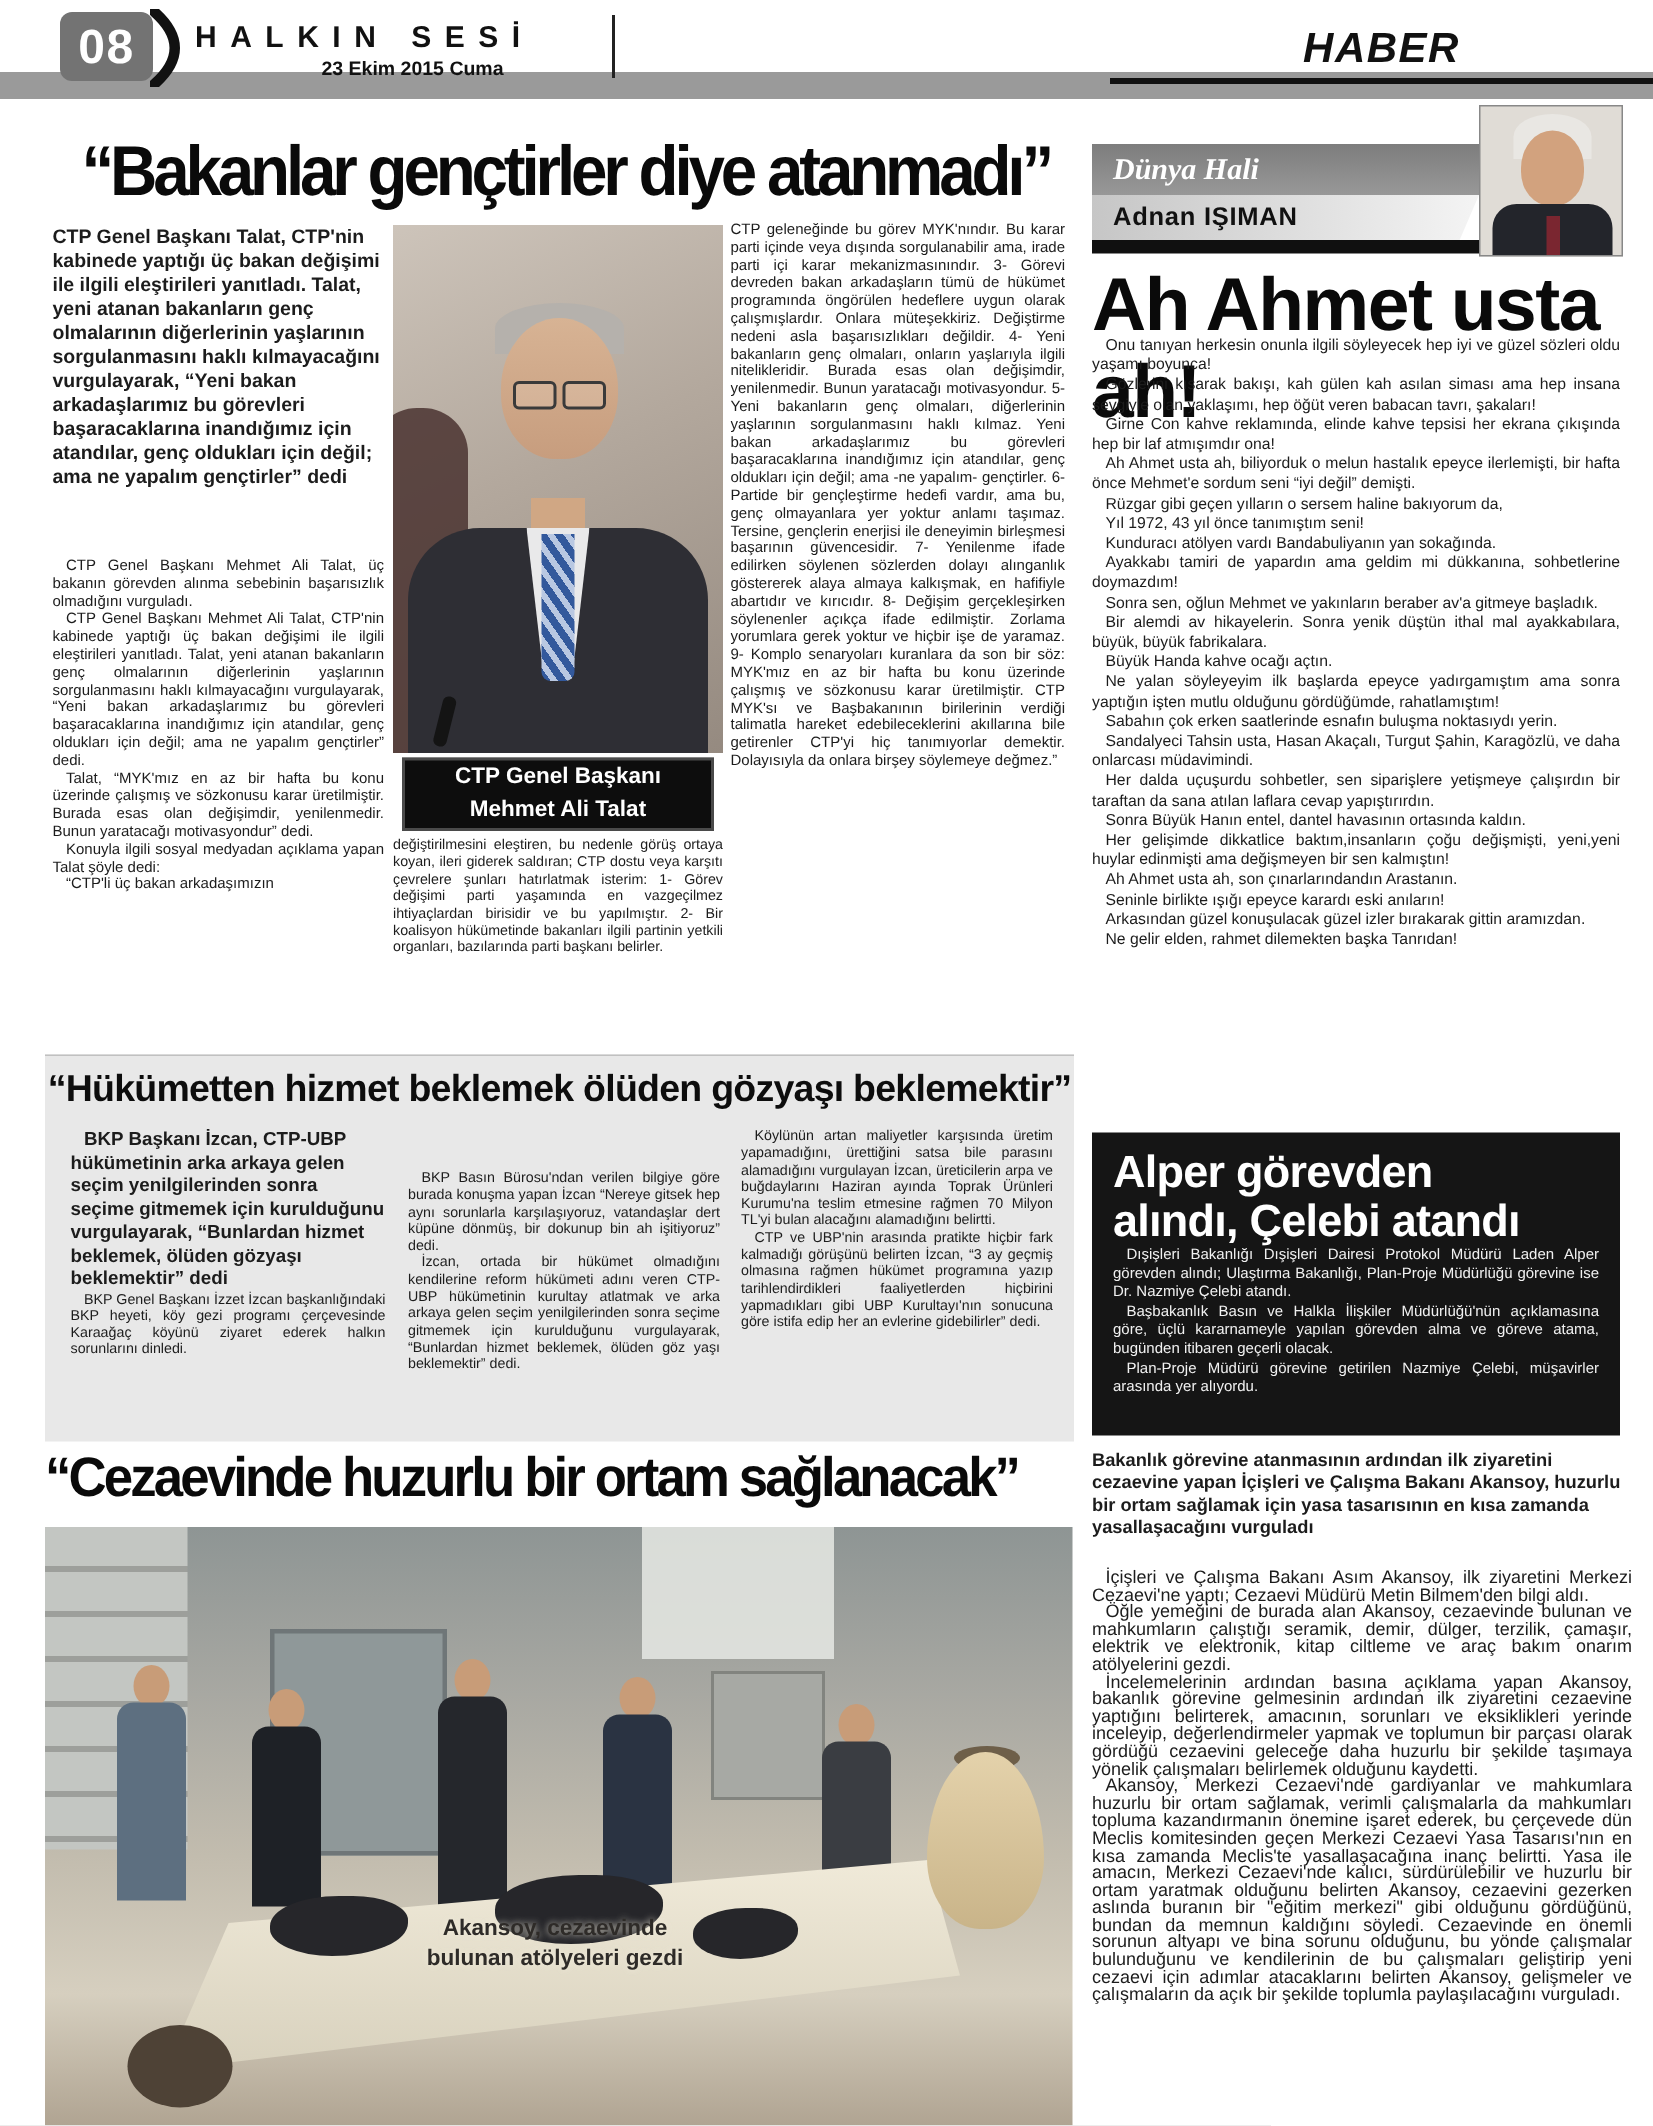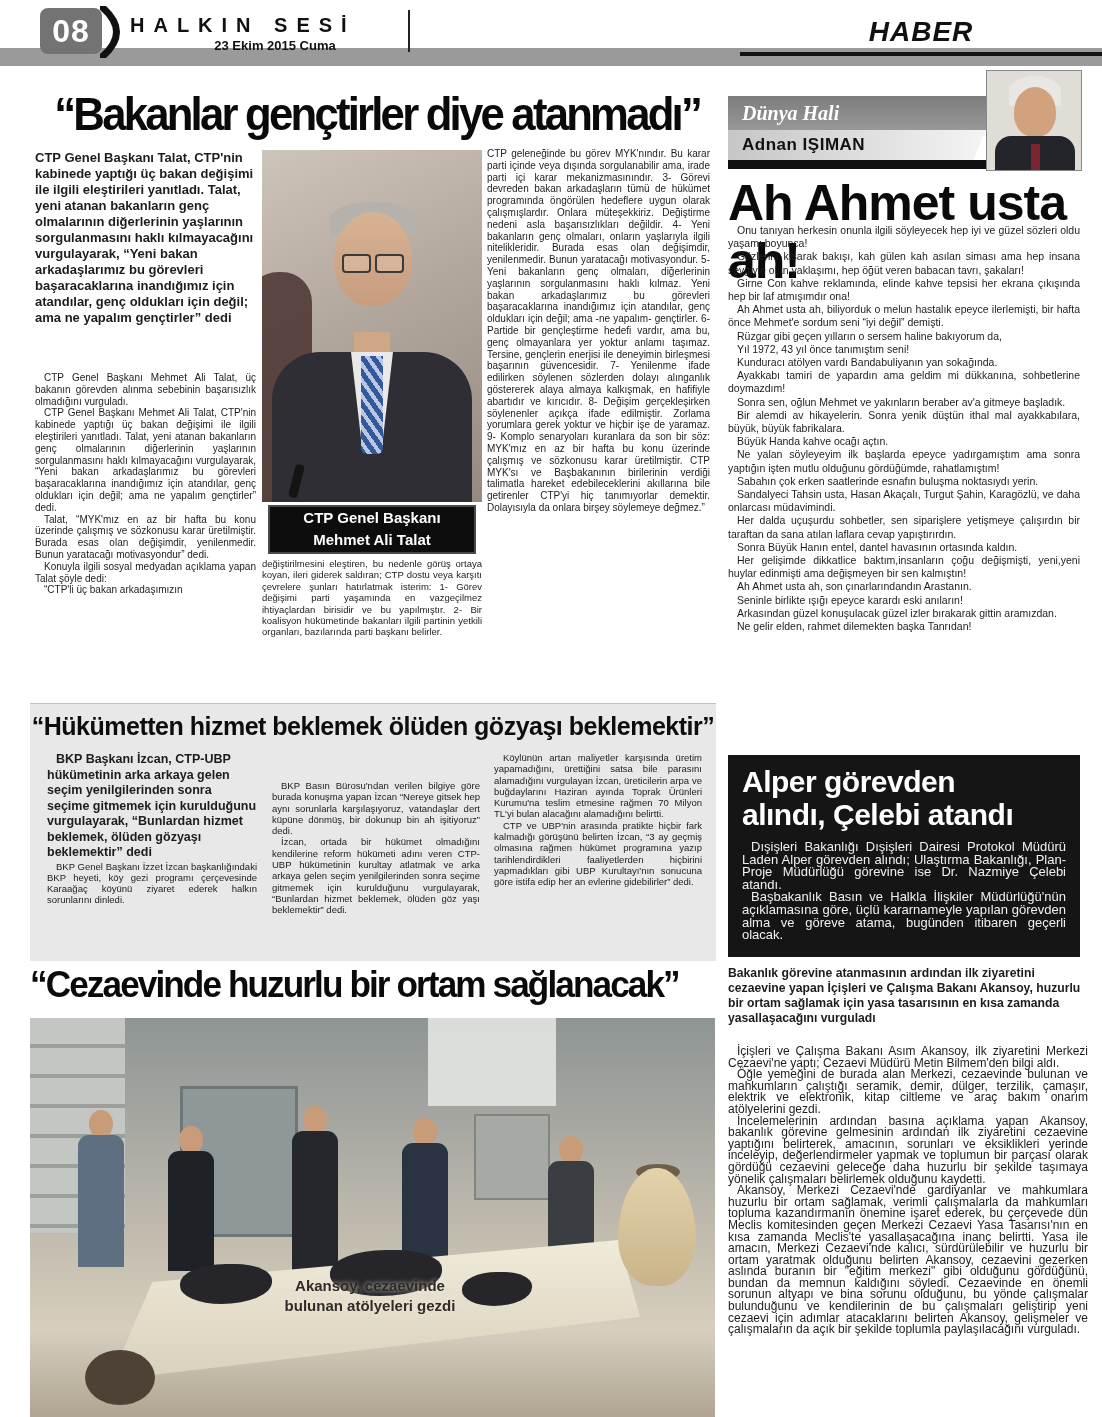--- a/index.html
+++ b/index.html
@@ -63,21 +63,21 @@
   .band-bg{left:30px;top:703px;width:686px;height:257px;background:#e8e8e8;border-top:1px solid #c0c0c0;}
   .band-headline{left:30px;top:712px;width:686px;text-align:center;font-size:25px;font-weight:800;letter-spacing:-.5px;color:#0d0d0d;}
   .band{overflow:hidden;font-size:9.5px;line-height:11.3px;text-align:justify;}
   .band-col1{left:47px;top:752px;width:210px;height:200px;}
   .band-lead{font-size:12.5px;line-height:15.5px;font-weight:700;text-align:left;margin:0 0 8px 0;}
   .band-col2{left:272px;top:780px;width:208px;height:200px;}
   .band-col3{left:494px;top:752px;width:208px;height:202px;}
   
   .alper-box{left:728px;top:755px;width:352px;height:202px;background:#151515;color:#fff;box-sizing:border-box;padding:10px 14px;overflow:hidden;}
   .alper-headline{font-size:30px;line-height:33px;font-weight:800;letter-spacing:-.5px;color:#fff;}
-  .alper-body{margin-top:10px;font-size:13px;line-height:12.6px;color:#f1f1f1;text-align:justify;}
+  .alper-body{margin-top:0;font-size:10px;line-height:12.6px;color:#f1f1f1;text-align:justify;}
   
   .prison-headline{left:30px;top:964px;width:690px;}
   .prison-headline span{display:inline-block;font-size:37px;font-weight:900;letter-spacing:-2px;transform:scaleX(.95);
                         transform-origin:left;white-space:nowrap;color:#0a0a0a;}
   .prison-leadcol{left:728px;top:966px;width:360px;height:451px;overflow:hidden;}
   .prison-lead{font-size:12.2px;line-height:15px;font-weight:700;margin:0 0 8px 0;}
   .prison-body{font-size:12px;line-height:11.6px;text-align:justify;margin-top:20px;}
   .photo-prison{left:30px;top:1018px;width:685px;height:399px;overflow:hidden;
     background:linear-gradient(180deg,#8e9594 0%,#a8a8a2 28%,#c2bcae 55%,#d6cfbf 78%,#b0a492 100%);}
   .shelf{position:absolute;left:0;top:0;width:95px;height:215px;
@@ -216,30 +216,31 @@
   </div>
 
   <div class="abs alper-box">
     <div class="alper-headline">
       <div>Alper görevden</div>
       <div>alındı, Çelebi atandı</div>
     </div>
     <div class="alper-body">
       <p>Dışişleri Bakanlığı Dışişleri Dairesi Protokol Müdürü Laden Alper görevden alındı; Ulaştırma Bakanlığı, Plan-Proje Müdürlüğü görevine ise Dr. Nazmiye Çelebi atandı.</p>
       <p>Başbakanlık Basın ve Halkla İlişkiler Müdürlüğü'nün açıklamasına göre, üçlü kararnameyle yapılan görevden alma ve göreve atama, bugünden itibaren geçerli olacak.</p>
+      <p>Plan-Proje Müdürü görevine getirilen Nazmiye Çelebi, müşavirler arasında yer alıyordu.</p>
     </div>
   </div>
 
   <div class="abs prison-headline"><span>“Cezaevinde huzurlu bir ortam sağlanacak”</span></div>
 
   <div class="abs prison-leadcol">
     <p class="prison-lead">Bakanlık görevine atanmasının ardından ilk ziyaretini cezaevine yapan İçişleri ve Çalışma Bakanı Akansoy, huzurlu bir ortam sağlamak için yasa tasarısının en kısa zamanda yasallaşacağını vurguladı</p>
     <div class="prison-body">
       <p>İçişleri ve Çalışma Bakanı Asım Akansoy, ilk ziyaretini Merkezi Cezaevi'ne yaptı; Cezaevi Müdürü Metin Bilmem'den bilgi aldı.</p>
-      <p>Öğle yemeğini de burada alan Merkezi, cezaevinde bulunan ve mahkumların çalıştığı seramik, demir, dülger, terzilik, çamaşır, elektrik ve elektronik, kitap ciltleme ve araç bakım onarım atölyelerini gezdi.</p>
+      <p>Öğle yemeğini de burada alan Akansoy, cezaevinde bulunan ve mahkumların çalıştığı seramik, demir, dülger, terzilik, çamaşır, elektrik ve elektronik, kitap ciltleme ve araç bakım onarım atölyelerini gezdi.</p>
       <p>İncelemelerinin ardından basına açıklama yapan Akansoy, bakanlık görevine gelmesinin ardından ilk ziyaretini cezaevine yaptığını belirterek, amacının, sorunları ve eksiklikleri yerinde inceleyip, değerlendirmeler yapmak ve toplumun bir parçası olarak gördüğü cezaevini geleceğe daha huzurlu bir şekilde taşımaya yönelik çalışmaları belirlemek olduğunu kaydetti.</p>
       <p>Akansoy, Merkezi Cezaevi'nde gardiyanlar ve mahkumlara huzurlu bir ortam sağlamak, verimli çalışmalarla da mahkumları topluma kazandırmanın önemine işaret ederek, bu çerçevede dün Meclis komitesinden geçen Merkezi Cezaevi Yasa Tasarısı'nın en kısa zamanda Meclis'te yasallaşacağına inanç belirtti. Yasa ile amacın, Merkezi Cezaevi'nde kalıcı, sürdürülebilir ve huzurlu bir ortam yaratmak olduğunu belirten Akansoy, cezaevini gezerken aslında buranın bir "eğitim merkezi" gibi olduğunu gördüğünü, bundan da memnun kaldığını söyledi. Cezaevinde en önemli sorunun altyapı ve bina sorunu olduğunu, bu yönde çalışmalar bulunduğunu ve kendilerinin de bu çalışmaları geliştirip yeni cezaevi için adımlar atacaklarını belirten Akansoy, gelişmeler ve çalışmaların da açık bir şekilde toplumla paylaşılacağını vurguladı.</p>
     </div>
   </div>
 
   <div class="abs photo-prison">
     <div class="shelf"></div>
     <div class="window"></div>
     <div class="machine1"></div>
     <div class="machine2"></div>

